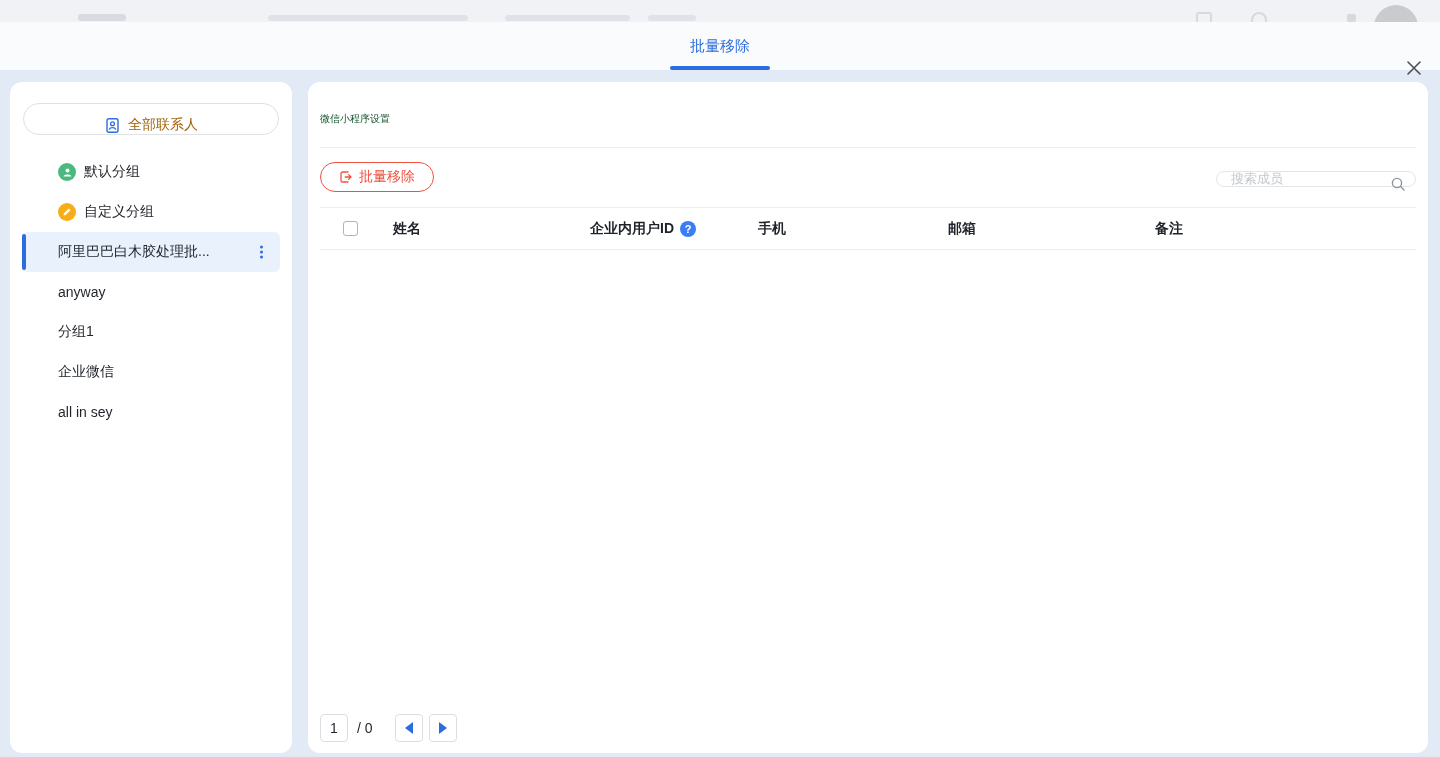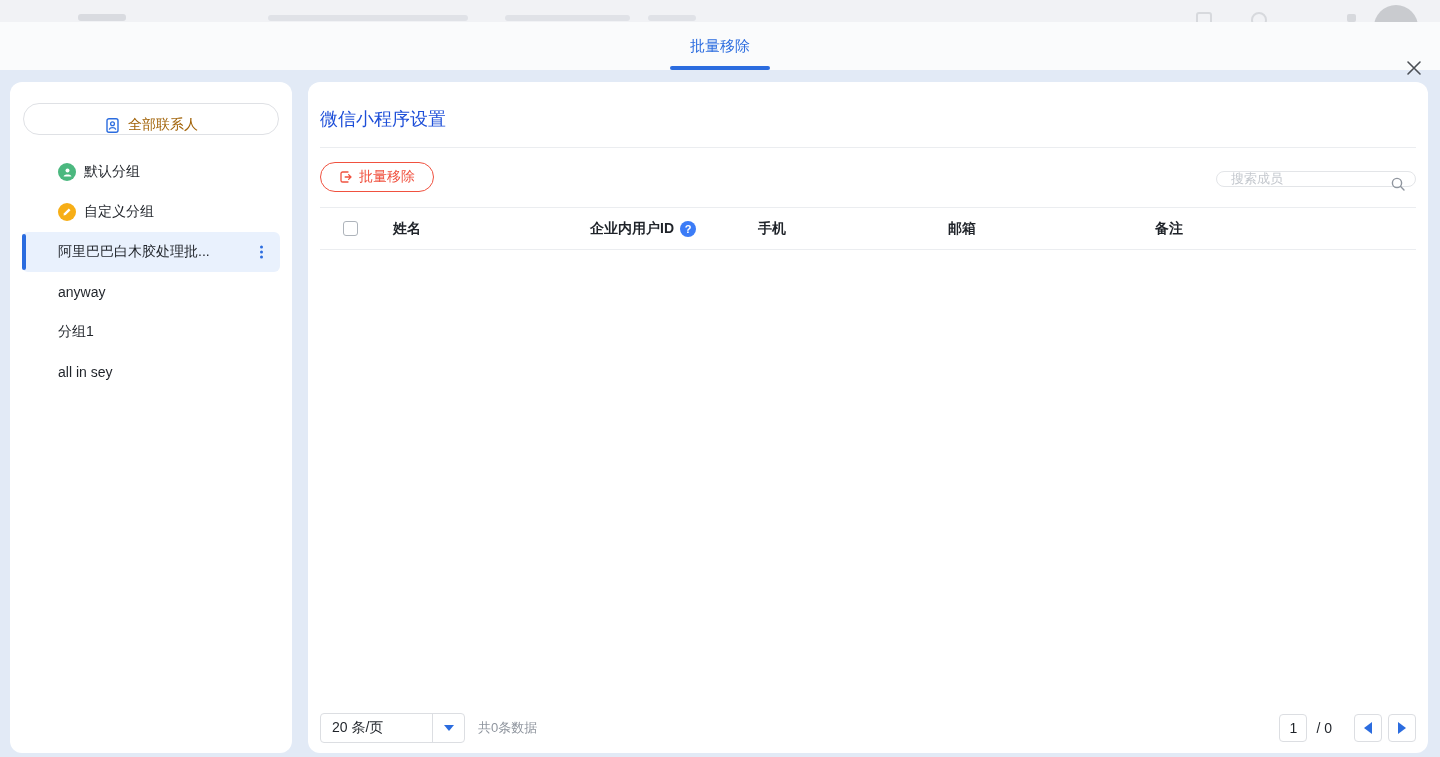--- a/index.html
+++ b/index.html
@@ -57,21 +57,21 @@
   .dots { position:absolute; right:14px; top:50%; transform:translateY(-50%);
     display:flex; flex-direction:column; gap:2px; cursor:pointer; padding:3px; }
   .dots i { width:3px; height:3px; border-radius:50%; background:#2b6cdf; }
 
   .main-panel { position:absolute; left:308px; top:12px; width:1120px; height:671px;
     background:#ffffff; border-radius:12px; display:flex; flex-direction:column;
     padding:0 12px; }
   .title-row { display:flex; align-items:center; justify-content:space-between;
     height:66px; border-bottom:1px solid #ebedf0; padding-top:8px; }
   .page-title { font-size:16px; font-weight:bold; color:#1f2329; }
-  .settings-link { font-size:18px; color:#1d4ed8; text-decoration:none; cursor:pointer; }
+  .settings-link { font-size:10px; color:#14532d; text-decoration:none; cursor:pointer; }
 
   .toolbar { display:flex; align-items:center; justify-content:space-between;
     margin-top:14px; height:30px; }
   .remove-btn { display:flex; align-items:center; gap:6px; height:30px; padding:0 18px;
     background:#fff; border:1px solid #f0513f; border-radius:15px; color:#f0513f;
     font-size:14px; cursor:pointer; }
   .search-box { position:relative; width:200px; height:16px; }
   .search-box input { width:100%; height:100%; border:1px solid #e3e5e8; border-radius:16px;
     padding:0 32px 0 14px; font-size:13px; color:#1f2329; outline:none;
     font-family:"Liberation Sans","DejaVu Sans",sans-serif; }
@@ -192,20 +192,23 @@
         </div>
 
         <div class="group-item">
           <span>anyway</span>
         </div>
 
         <div class="group-item">
           <span>分组1</span>
         </div>
 
+        <div class="group-item">
+          <span>企业微信</span>
+        </div>
 
         <div class="group-item">
           <span>all in sey</span>
         </div>
 
       </div>
     </aside>
 
     <section class="main-panel">
 
@@ -241,29 +244,20 @@
           <span class="help">?</span>
         </div>
         <div class="cell c-phone">手机</div>
         <div class="cell c-mail">邮箱</div>
         <div class="cell c-note">备注</div>
       </div>
 
       <div class="tbody"></div>
 
       <div class="pager">
-        <div class="pager-left">
-          <div class="page-size-select">
-            <span class="ps-label">20 条/页</span>
-            <span class="ps-caret">
-                <i class="caret-down"></i>
-              </span>
-          </div>
-          <span class="total">共0条数据</span>
-        </div>
         <div class="pager-right">
           <input class="page-input" type="text" value="1" style="">
           <span class="page-total">/ 0</span>
           <button class="pg-btn">
             <i class="tri-left"></i>
           </button>
           <button class="pg-btn">
             <i class="tri-right"></i>
           </button>
         </div>

